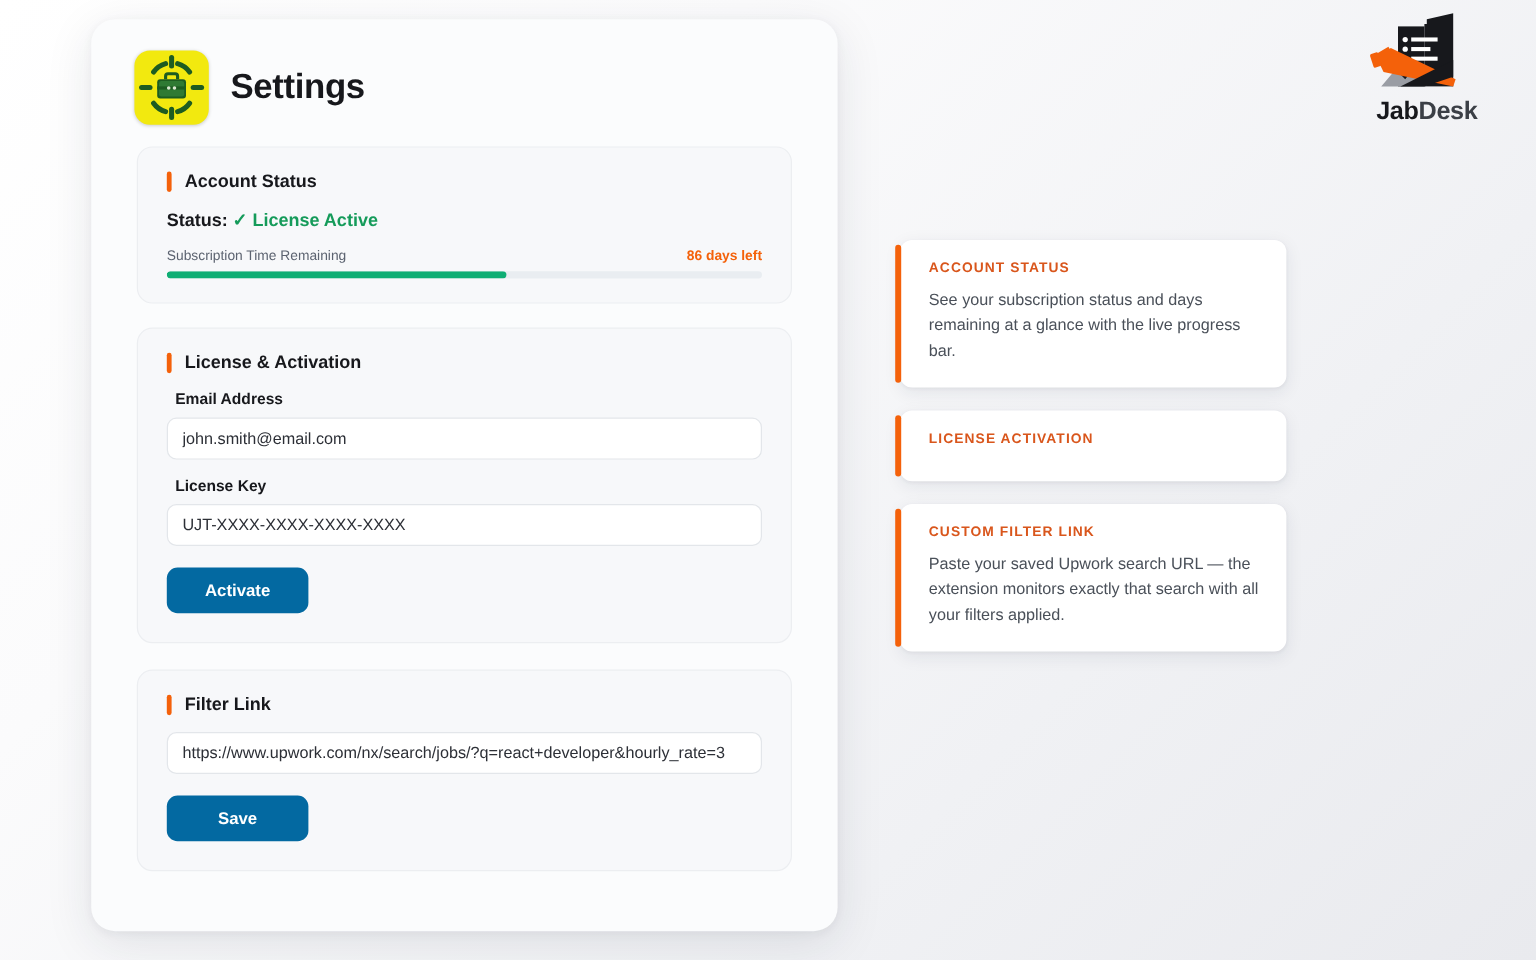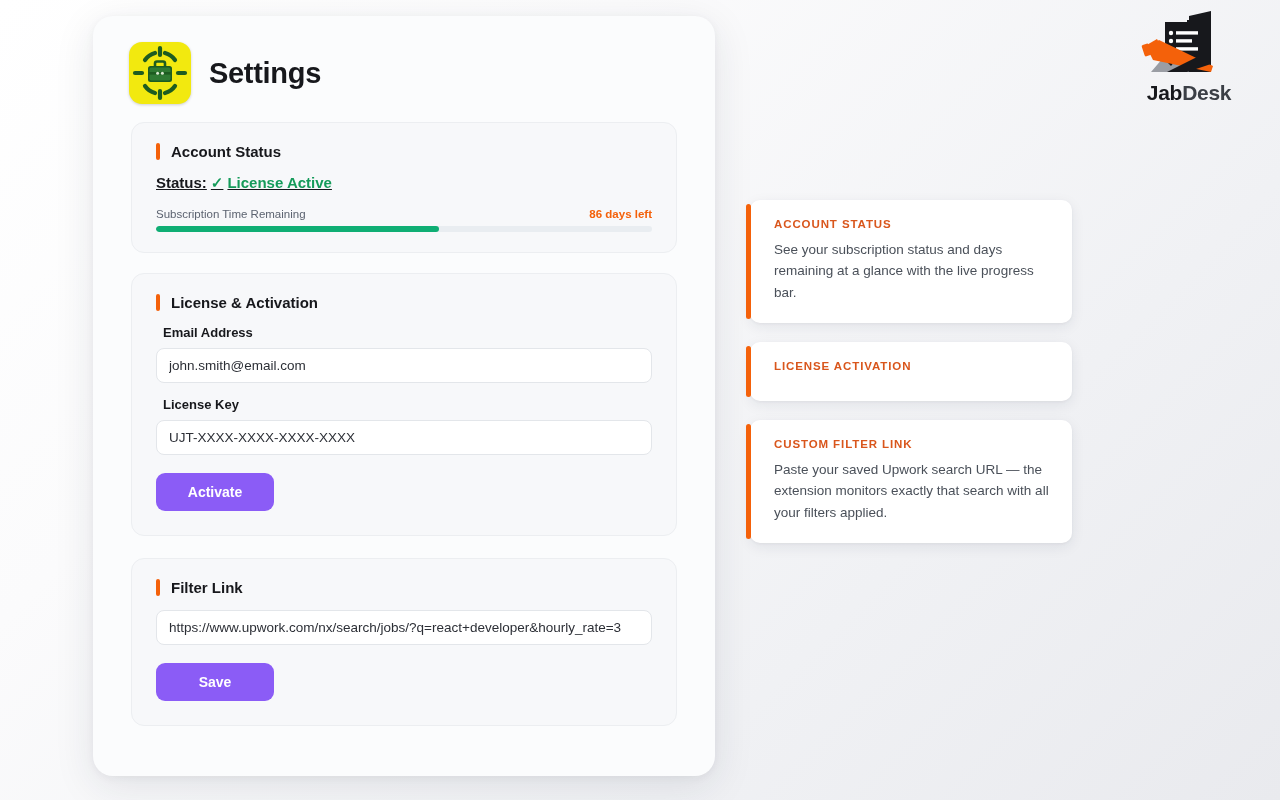--- a/index.html
+++ b/index.html
@@ -11,21 +11,21 @@
   }
   body {
     font-family: "Liberation Sans", sans-serif;
     background: linear-gradient(135deg, #ffffff 0%, #fbfbfc 30%, #f0f1f4 70%, #e9eaee 100%);
     -webkit-font-smoothing: antialiased;
   }
 
   
   .panel {
     position: absolute;
-    left: 93px;
+    left: 76px;
     top: 16px;
     width: 622px;
     height: 760px;
     background: #fbfcfd;
     border-radius: 20px;
     box-shadow: 0 10px 40px rgba(30,35,60,.10), 0 2px 8px rgba(30,35,60,.05);
   }
 
   
   .panel-header {
@@ -82,21 +82,20 @@
     font-weight: bold;
     color: #17181c;
   }
 
   
   .status-line {
     font-size: 15px;
     font-weight: bold;
     color: #17181c;
     margin: 0 0 16px 0;
-    text-decoration: underline;
   }
   .status-value {
     color: #159b5a;
     font-weight: bold;
     margin-left: 4px;
   }
   .meter-labels {
     display: flex;
     justify-content: space-between;
     align-items: center;
@@ -145,21 +144,21 @@
     outline: none;
   }
   .text-input::placeholder { color: #9aa1ac; }
   .spacer-14 { height: 14px; }
 
   .btn-dark {
     margin-top: 18px;
     height: 38px;
     min-width: 118px;
     padding: 0 22px;
-    background: #8b5cf6;
+    background: #0369a1;
     color: #ffffff;
     font-family: "Liberation Sans", sans-serif;
     font-size: 14px;
     font-weight: bold;
     border: none;
     border-radius: 9px;
     cursor: pointer;
     display: inline-flex;
     align-items: center;
     justify-content: center;

